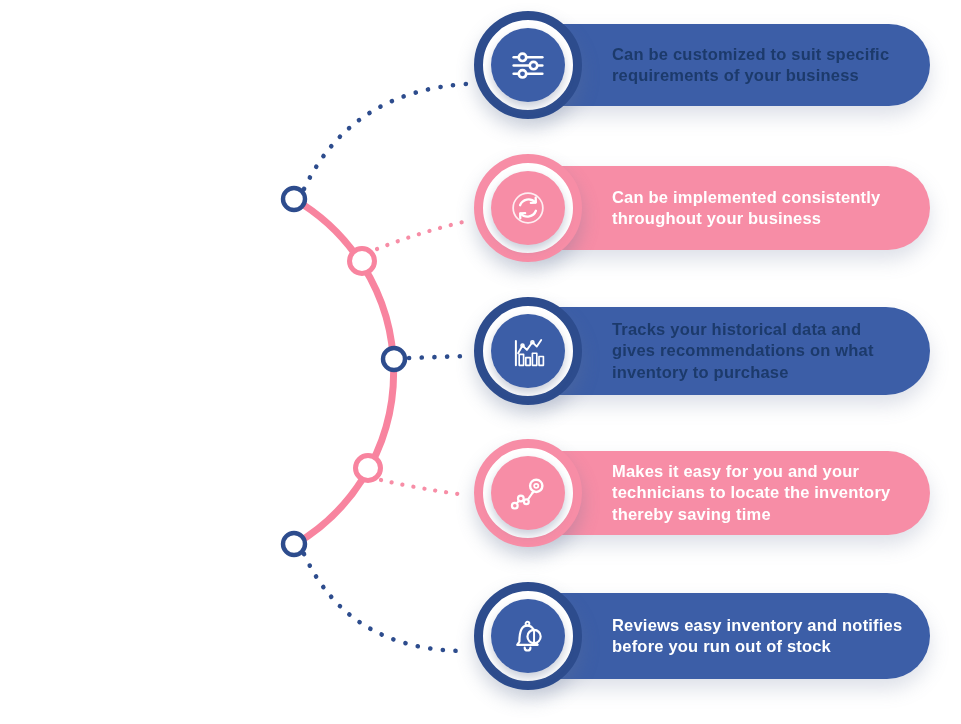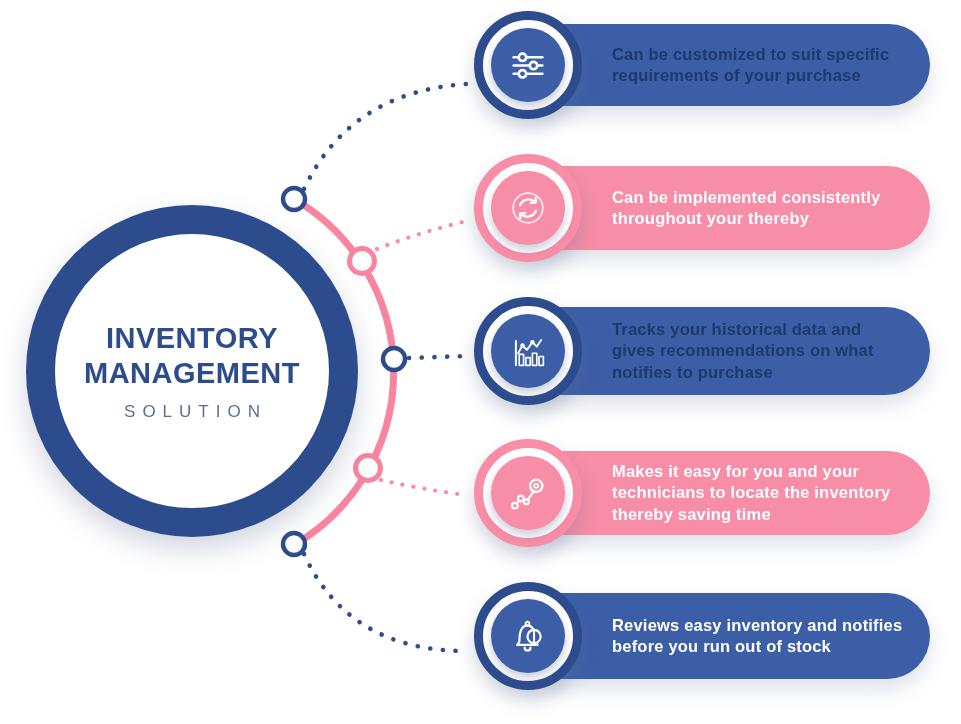--- a/index.html
+++ b/index.html
@@ -95,80 +95,75 @@
     <path class="dots blue" d="M409 358 L466 356"></path>
     <path class="dots pinkd" d="M381 480 Q420 489 466 495"></path>
     <path class="dots blue" d="M304 554 Q348 650 464 651"></path>
     <circle class="node navy" cx="294" cy="199" r="11"></circle>
     <circle class="node pinknode" cx="362" cy="261" r="12.5"></circle>
     <circle class="node navy" cx="394" cy="359" r="11"></circle>
     <circle class="node pinknode" cx="368" cy="468" r="12.5"></circle>
     <circle class="node navy" cx="294" cy="544" r="11"></circle>
   </svg>
 
-  <div class="hub">
-    <div class="hub-title">INVENTORY
-MANAGEMENT</div>
-    <div class="hub-sub">SOLUTION</div>
-  </div>
 
   <div class="item r1">
     <div class="pill bluebg"></div>
     <div class="badge bluering">
       <div class="badge-inner bluefill">
         <svg class="glyph" width="44" height="44" viewBox="0 0 40 40">
           <line class="st" stroke-width="2.4" x1="7" y1="13" x2="33" y2="13"></line>
           <line class="st" stroke-width="2.4" x1="7" y1="20.5" x2="33" y2="20.5"></line>
           <line class="st" stroke-width="2.4" x1="7" y1="28" x2="33" y2="28"></line>
           <circle class="knob-b" stroke-width="2.4" cx="15" cy="13" r="3.4"></circle>
           <circle class="knob-b" stroke-width="2.4" cx="25" cy="20.5" r="3.4"></circle>
           <circle class="knob-b" stroke-width="2.4" cx="15" cy="28" r="3.4"></circle>
         </svg>
       </div>
     </div>
     <div class="label dark">Can be customized to suit specific
-requirements of your purchase</div>
+requirements of your business</div>
   </div>
 
   <div class="item r2">
     <div class="pill pinkbg"></div>
     <div class="badge pinkring">
       <div class="badge-inner pinkfill">
         <svg class="glyph" width="44" height="44" viewBox="0 0 40 40">
           <circle class="st" stroke-width="1.6" cx="20" cy="20" r="13.5" opacity="0.85"></circle>
           <path class="st" stroke-width="2.1" d="M12.8 17.5 A8.2 8.2 0 0 1 26.5 14.8"></path>
           <path class="st" stroke-width="2.1" d="M27 10.6 L27.1 15.1 L22.6 15.4"></path>
           <path class="st" stroke-width="2.1" d="M27.2 22.5 A8.2 8.2 0 0 1 13.5 25.2"></path>
           <path class="st" stroke-width="2.1" d="M13 29.4 L12.9 24.9 L17.4 24.6"></path>
         </svg>
       </div>
     </div>
     <div class="label light">Can be implemented consistently
-throughout your thereby</div>
+throughout your business</div>
   </div>
 
   <div class="item r3">
     <div class="pill bluebg"></div>
     <div class="badge bluering">
       <div class="badge-inner bluefill">
         <svg class="glyph" width="44" height="44" viewBox="0 0 40 40">
           <line class="st" stroke-width="1.8" x1="9" y1="11" x2="9" y2="33"></line>
           <rect class="st" stroke-width="1.5" x="12" y="23" width="4" height="10"></rect>
           <rect class="st" stroke-width="1.5" x="18" y="26" width="4" height="7"></rect>
           <rect class="st" stroke-width="1.5" x="24" y="22" width="4" height="11"></rect>
           <rect class="st" stroke-width="1.5" x="30" y="25" width="4" height="8"></rect>
           <polyline class="st" stroke-width="1.7" points="11,22 15,15 19,19 24,12 28,16 32,10"></polyline>
           <circle class="st" stroke-width="1.4" cx="15" cy="15" r="1.4"></circle>
           <circle class="st" stroke-width="1.4" cx="24" cy="12" r="1.4"></circle>
         </svg>
       </div>
     </div>
     <div class="label dark">Tracks your historical data and
 gives recommendations on what
-notifies to purchase</div>
+inventory to purchase</div>
   </div>
 
   <div class="item r4">
     <div class="pill pinkbg"></div>
     <div class="badge pinkring">
       <div class="badge-inner pinkfill">
         <svg class="glyph" width="44" height="44" viewBox="0 0 40 40">
           <polyline class="st" stroke-width="2" points="8,31.5 13.5,25 18.5,28 24,20"></polyline>
           <circle class="knob-p" stroke-width="2" cx="8" cy="31.5" r="2.6"></circle>
           <circle class="knob-p" stroke-width="2" cx="13.5" cy="25" r="2.6"></circle>

